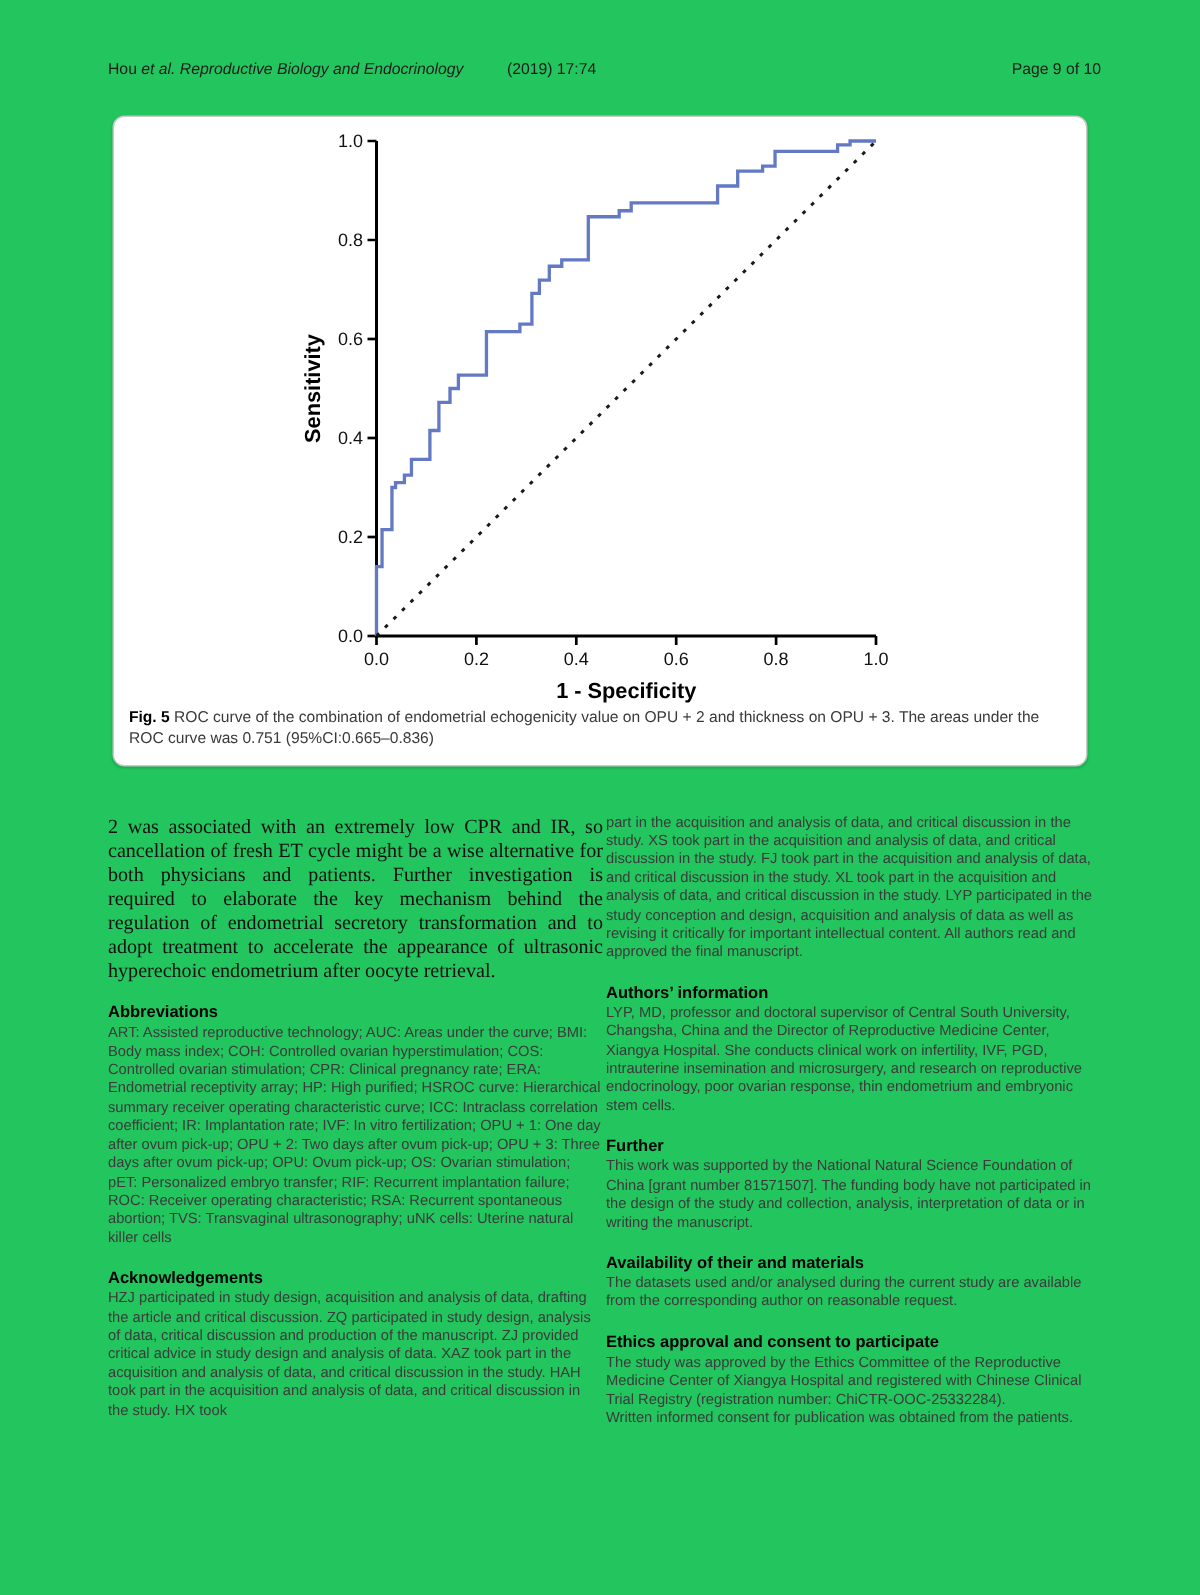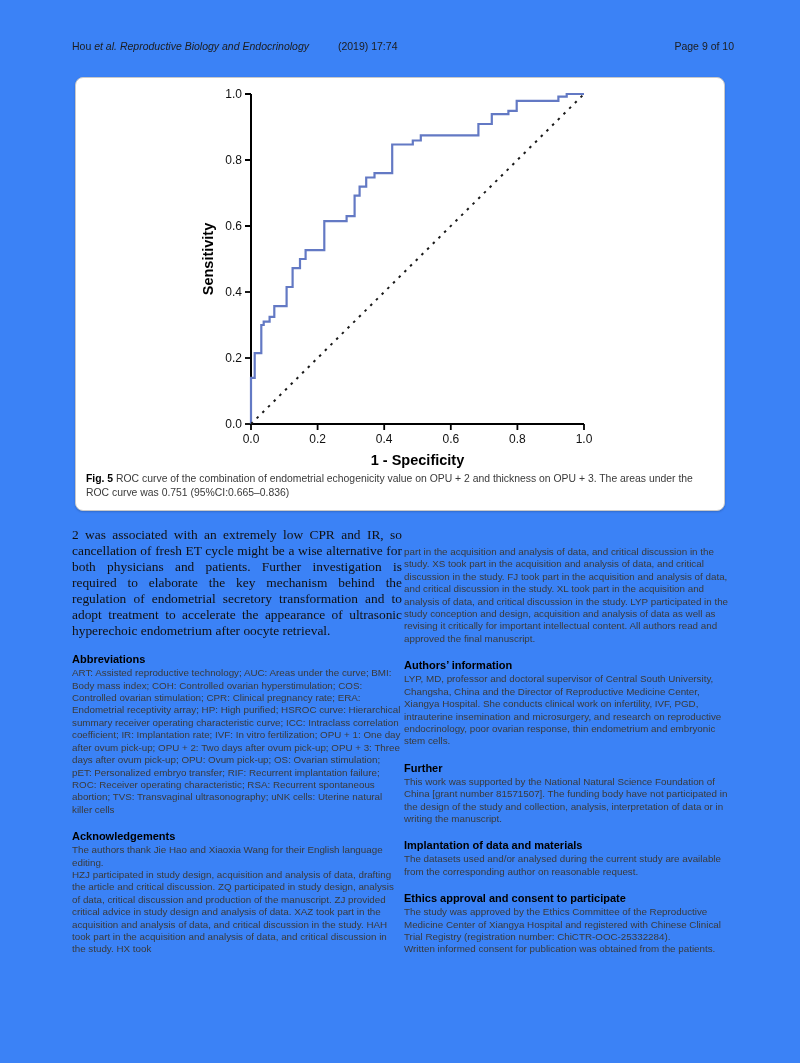--- a/index.html
+++ b/index.html
@@ -1,21 +1,21 @@
 <!DOCTYPE html>
 <html><head>
 <meta charset="utf-8">
 <style>
   * { margin: 0; padding: 0; box-sizing: border-box; }
   html, body { background: #ffffff; }
   .page {
     position: relative;
     width: 800px;
     height: 1063px;
-    background: #3b82f6;
+    background: #22c55e;
     font-family: "Liberation Sans", sans-serif;
     color: #222;
     overflow: hidden;
   }
   
   .running-head {
     display: flex;
     justify-content: space-between;
     align-items: baseline;
     padding: 40px 66px 0 72px;
@@ -40,22 +40,21 @@
     font-size: 10.4px;
     line-height: 13.8px;
     color: #3a3a3a;
   }
   .figure-caption b { color: #000; }
   
   .columns {
     display: flex;
     gap: 2px;
     padding: 0 66px 0 72px;
-    margin-top: 16px;
-    align-items: flex-end;
+    margin-top: 32px;
   }
   .col { flex: 1 1 0; min-width: 0; }
   .body-serif {
     font-family: "Liberation Serif", serif;
     font-size: 13.4px;
     line-height: 16.1px;
     text-align: justify;
     color: #101010;
   }
   .sec-head {
@@ -127,35 +126,34 @@
   </div>
 
   <div class="columns">
     <div class="col">
       <p class="body-serif">2 was associated with an extremely low CPR and IR, so cancellation of fresh ET cycle might be a wise alternative for both physicians and patients. Further investigation is required to elaborate the key mechanism behind the regulation of endometrial secretory transformation and to adopt treatment to accelerate the appearance of ultrasonic hyperechoic endometrium after oocyte retrieval.</p>
 
       <h3 class="sec-head">Abbreviations</h3>
       <p class="sec-body">ART: Assisted reproductive technology; AUC: Areas under the curve; BMI: Body mass index; COH: Controlled ovarian hyperstimulation; COS: Controlled ovarian stimulation; CPR: Clinical pregnancy rate; ERA: Endometrial receptivity array; HP: High purified; HSROC curve: Hierarchical summary receiver operating characteristic curve; ICC: Intraclass correlation coefficient; IR: Implantation rate; IVF: In vitro fertilization; OPU + 1: One day after ovum pick-up; OPU + 2: Two days after ovum pick-up; OPU + 3: Three days after ovum pick-up; OPU: Ovum pick-up; OS: Ovarian stimulation; pET: Personalized embryo transfer; RIF: Recurrent implantation failure; ROC: Receiver operating characteristic; RSA: Recurrent spontaneous abortion; TVS: Transvaginal ultrasonography; uNK cells: Uterine natural killer cells</p>
 
       <h3 class="sec-head">Acknowledgements</h3>
-      <p class="sec-body">The authors thank Jie Hao and Xiaoxia Wang for their English language editing.</p>
 
       <p class="sec-body">HZJ participated in study design, acquisition and analysis of data, drafting the article and critical discussion. ZQ participated in study design, analysis of data, critical discussion and production of the manuscript. ZJ provided critical advice in study design and analysis of data. XAZ took part in the acquisition and analysis of data, and critical discussion in the study. HAH took part in the acquisition and analysis of data, and critical discussion in the study. HX took</p>
     </div>
 
     <div class="col">
       <p class="sec-body leadless">part in the acquisition and analysis of data, and critical discussion in the study. XS took part in the acquisition and analysis of data, and critical discussion in the study. FJ took part in the acquisition and analysis of data, and critical discussion in the study. XL took part in the acquisition and analysis of data, and critical discussion in the study. LYP participated in the study conception and design, acquisition and analysis of data as well as revising it critically for important intellectual content. All authors read and approved the final manuscript.</p>
 
       <h3 class="sec-head">Authors’ information</h3>
       <p class="sec-body">LYP, MD, professor and doctoral supervisor of Central South University, Changsha, China and the Director of Reproductive Medicine Center, Xiangya Hospital. She conducts clinical work on infertility, IVF, PGD, intrauterine insemination and microsurgery, and research on reproductive endocrinology, poor ovarian response, thin endometrium and embryonic stem cells.</p>
 
       <h3 class="sec-head">Further</h3>
       <p class="sec-body">This work was supported by the National Natural Science Foundation of China [grant number 81571507]. The funding body have not participated in the design of the study and collection, analysis, interpretation of data or in writing the manuscript.</p>
 
-      <h3 class="sec-head">Implantation of data and materials</h3>
+      <h3 class="sec-head">Availability of their and materials</h3>
       <p class="sec-body">The datasets used and/or analysed during the current study are available from the corresponding author on reasonable request.</p>
 
       <h3 class="sec-head">Ethics approval and consent to participate</h3>
       <p class="sec-body">The study was approved by the Ethics Committee of the Reproductive Medicine Center of Xiangya Hospital and registered with Chinese Clinical Trial Registry (registration number: ChiCTR-OOC-25332284).</p>
 
       <p class="sec-body">Written informed consent for publication was obtained from the patients.</p>
     </div>
   </div>
 </div>
 

